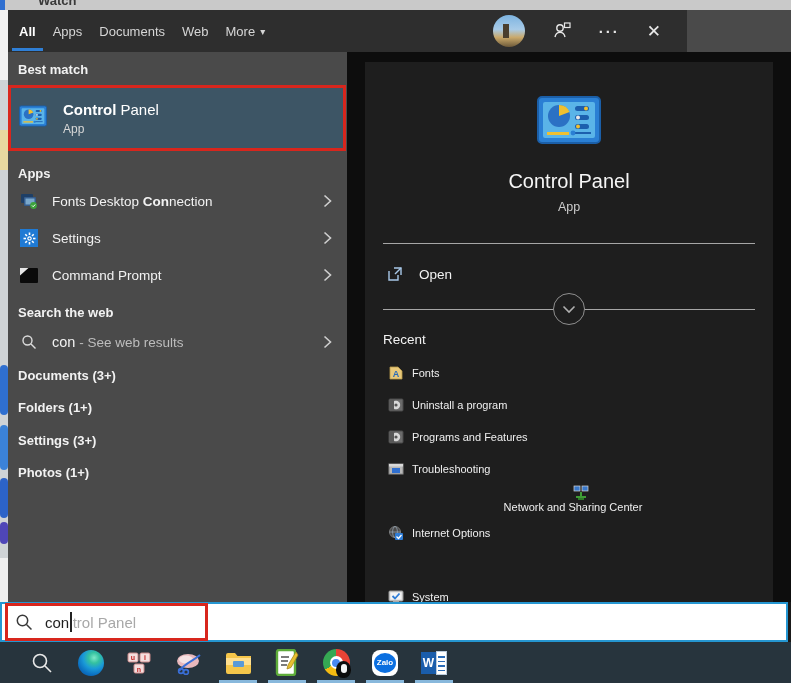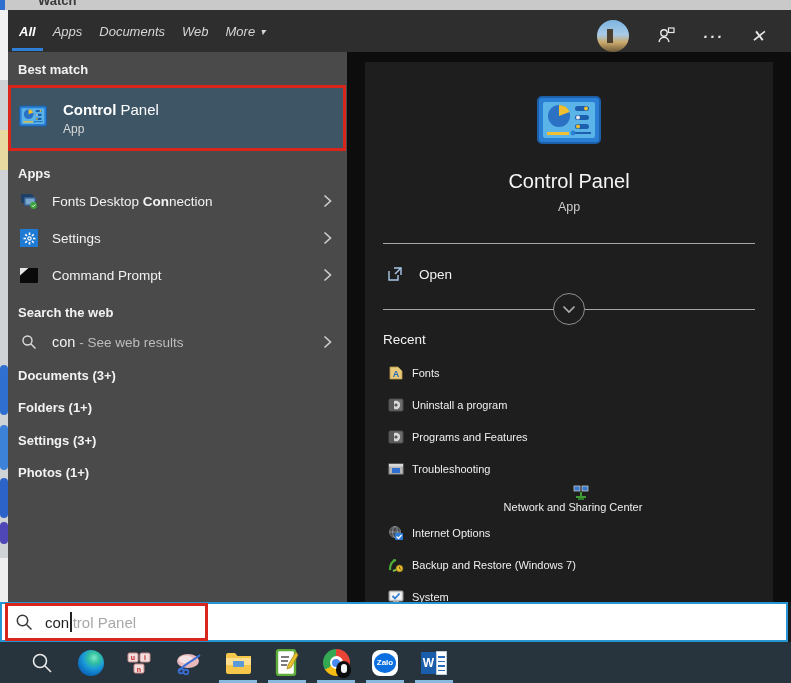--- a/index.html
+++ b/index.html
@@ -11,21 +11,21 @@
   #bg-top { position:absolute; left:0; top:0; width:791px; height:10px; background:#c9c9c9; overflow:hidden; }
   #bg-top .watch { position:absolute; left:38px; top:-7px; font-size:13px; font-weight:700; color:#3a3a3a; }
   #bg-corner-blue { position:absolute; left:0; top:0; width:5px; height:18px; background:#2f6fd0; }
   #bg-left { position:absolute; left:0; top:10px; width:8px; height:632px; background:#cfd3d6; overflow:hidden; }
   #bg-left .seg { position:absolute; left:0; width:8px; }
 
   
   #window { position:absolute; left:8px; top:10px; width:783px; height:592px; background:#4a4a4a; overflow:hidden; }
 
   
-  #topbar { position:absolute; left:0; top:0; width:783px; height:42px; background:#2e2e2e; display:flex; align-items:flex-end;font-style:italic; }
+  #topbar { position:absolute; left:0; top:0; width:679px; height:42px; background:#2e2e2e; display:flex; align-items:center; }
   .tabs { display:flex; align-items:center; padding-left:11px; }
   .tab { position:relative; margin-right:17px; font-size:13px; color:#d6d6d6; height:42px; display:flex; align-items:center; cursor:default; }
   .tab.active { color:#ffffff; font-weight:700; }
   .tab.active .tab-underline { position:absolute; left:-7px; right:-7px; bottom:1px; height:3px; background:#2f7fd6; }
   .tab .caret { margin-left:5px; font-size:10px; color:#d6d6d6; }
   .topbar-right { margin-left:auto; display:flex; align-items:center; gap:27px; padding-right:26px; }
   .avatar { width:32px; height:32px; border-radius:50%;
             background:linear-gradient(180deg,#7db4e0 0%,#a8cbe8 45%,#caa96a 70%,#6d5a3a 100%);
             position:relative; overflow:hidden; }
   .avatar::after { content:""; position:absolute; left:10px; top:9px; width:6px; height:14px; background:#4a3f2e; }
@@ -369,32 +369,20 @@
             <svg width="16" height="16" viewBox="0 0 16 16">
                 <circle cx="7" cy="7" r="5.5" fill="#4a4a4a" stroke="#777"></circle>
                 <ellipse cx="7" cy="7" rx="2.4" ry="5.5" fill="none" stroke="#9ab" stroke-width="0.7"></ellipse>
                 <line x1="1.5" y1="7" x2="12.5" y2="7" stroke="#9ab" stroke-width="0.7"></line>
                 <rect x="7" y="8" width="8" height="7" rx="1" fill="#2e7cd6"></rect>
                 <path d="M8.5 11.5 l2 2 l3-3.5" fill="none" stroke="#fff" stroke-width="1.3"></path>
               </svg>
           </span>
           <span class="rc-label">Internet Options</span>
         </div>
-        <div class="recent-row" style="top:487px;">
-          <span class="rc-icon">
-            <svg width="16" height="16" viewBox="0 0 16 16">
-                <path d="M2 13 C2 8 4 4 8 3" fill="none" stroke="#4fae3a" stroke-width="2.2"></path>
-                <path d="M8 3 l-3-1 l1 3.5 Z" fill="#4fae3a"></path>
-                <path d="M5 14 C8 13 11 11 12 8" fill="none" stroke="#7cc94f" stroke-width="2"></path>
-                <circle cx="11.5" cy="11.5" r="3.2" fill="#e8c030" stroke="#a8861a"></circle>
-                <path d="M11.5 9.8 L11.5 11.5 L13 12.3" fill="none" stroke="#5a4a10" stroke-width="0.9"></path>
-              </svg>
-          </span>
-          <span class="rc-label">Backup and Restore (Windows 7)</span>
-        </div>
         <div class="recent-row" style="top:519px;">
           <span class="rc-icon">
             <svg width="16" height="16" viewBox="0 0 16 16">
                 <rect x="1" y="2" width="14" height="10" rx="1" fill="#d9d9d9" stroke="#999"></rect>
                 <rect x="2.5" y="3.5" width="11" height="7" fill="#f4f4f4"></rect>
                 <path d="M4.5 7 l2.5 2.5 l4.5-5" fill="none" stroke="#2e7cd6" stroke-width="1.8"></path>
                 <rect x="5" y="12" width="6" height="1.5" fill="#aaa"></rect>
                 <rect x="3.5" y="13.5" width="9" height="1.5" fill="#bbb"></rect>
               </svg>
           </span>

